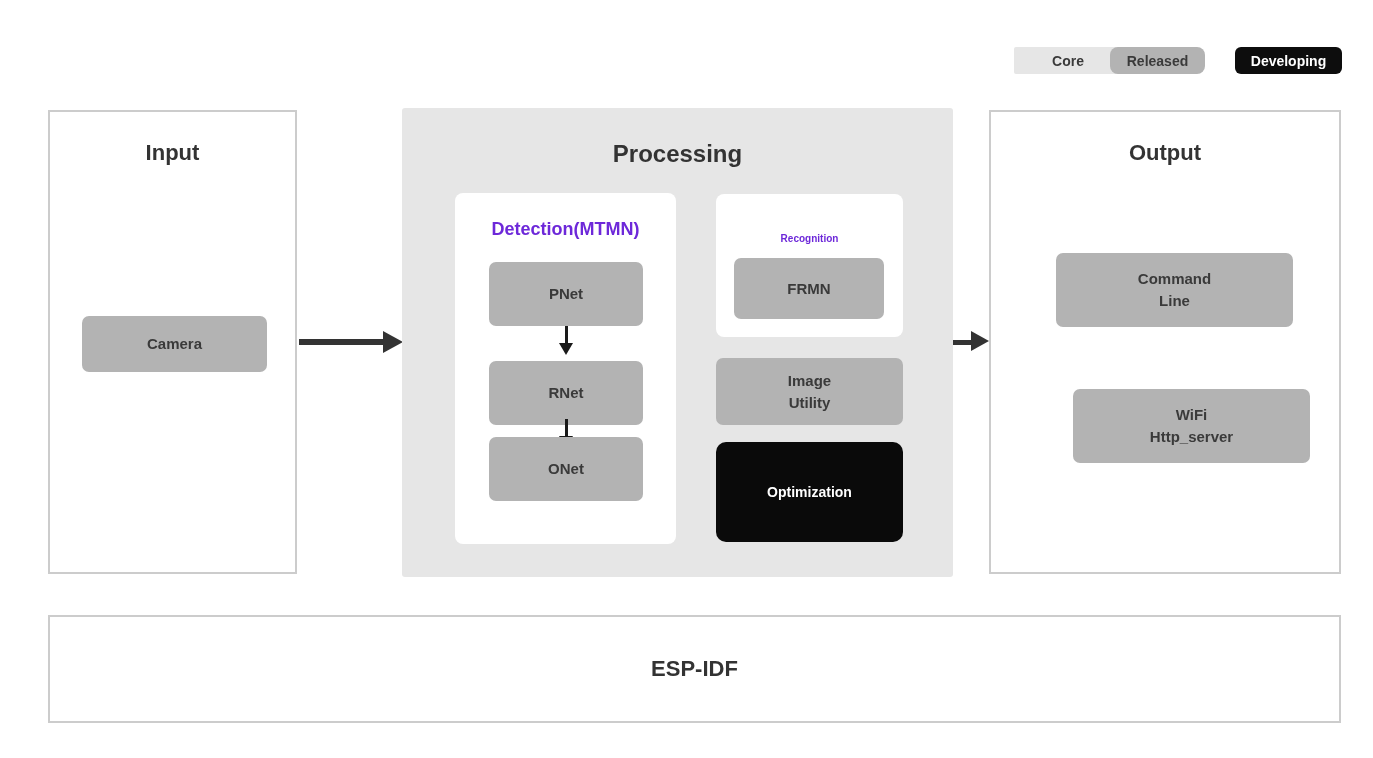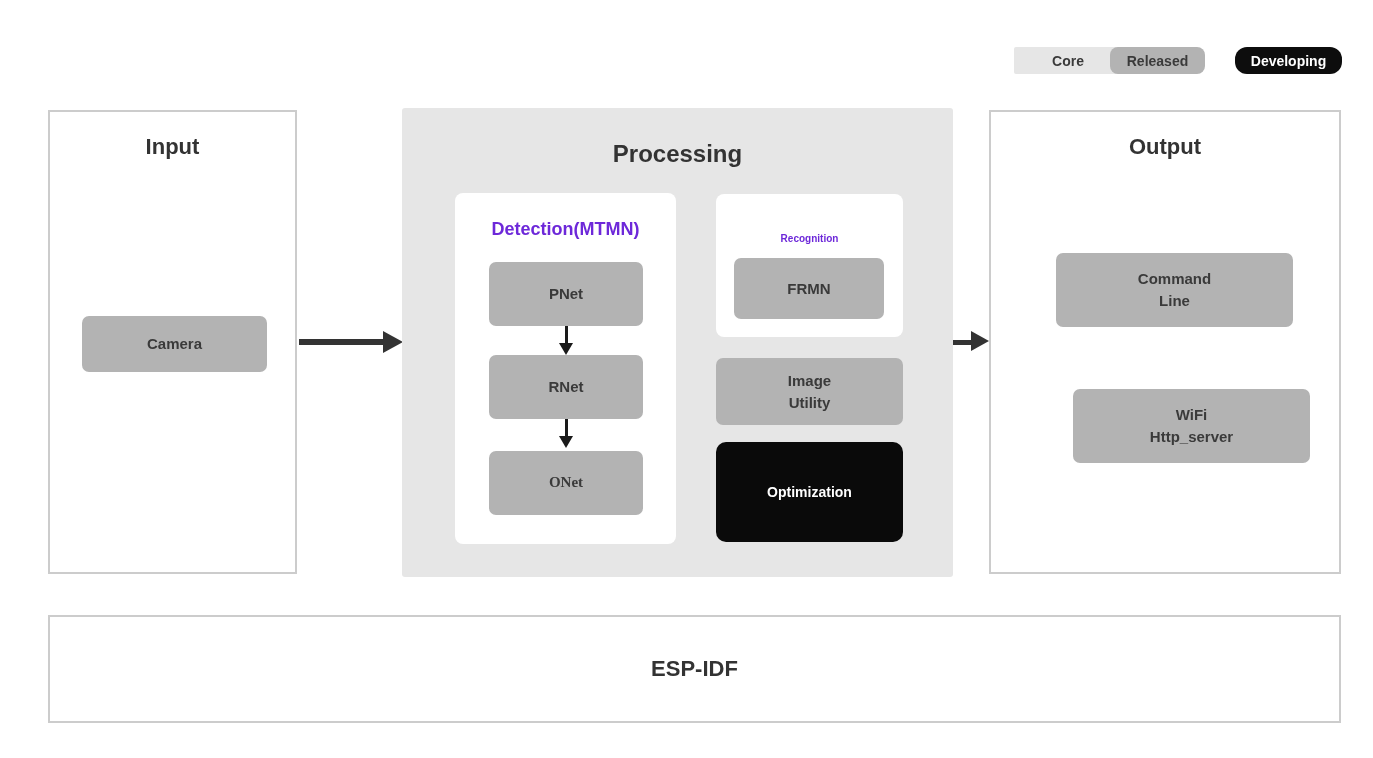--- a/index.html
+++ b/index.html
@@ -10,34 +10,34 @@
     color:#3a3a3a;
   }
   
   .legend-item {
     position:absolute; top:47px; height:27px;
     display:flex; align-items:center; justify-content:center;
     font-size:14px; font-weight:bold; color:#3a3a3a;
   }
   .legend-core      { left:988px;  width:108px; background:#e6e6e6; border-radius:2px;margin-left:26px; }
   .legend-released  { left:1110px; width:95px; background:#b3b3b3; border-radius:8px; }
-  .legend-developing{ left:1235px; width:107px; background:#0d0d0d; border-radius:12px; color:#ffffff; }
+  .legend-developing{ left:1235px; width:107px; background:#0d0d0d; border-radius:6px; color:#ffffff; }
 
   
   .panel {
     position:absolute; background:#ffffff;
     border:2px solid #cccccc; box-sizing:border-box;
   }
   .panel-input  { left:48px;  top:110px; width:249px;  height:464px; }
   .panel-output { left:989px; top:110px; width:352px;  height:464px; }
   .panel-espidf { left:48px;  top:615px; width:1293px; height:108px;
                   display:flex; align-items:center; justify-content:center; }
 
   .panel-title {
-    margin-top:22px; text-align:center;
+    margin-top:28px; text-align:center;
     font-size:22px; font-weight:bold; color:#333333;
   }
   .espidf-title { font-size:22px; font-weight:bold; color:#333333; margin:16px; }
 
   
   .panel-processing {
     position:absolute; left:402px; top:108px; width:551px; height:469px;
     background:#e6e6e6; border-radius:3px;
   }
   .processing-title {
@@ -57,22 +57,22 @@
 
   
   .node {
     position:absolute; background:#b3b3b3; border-radius:7px;
     display:flex; align-items:center; justify-content:center;
     font-size:15px; font-weight:bold; color:#3a3a3a;
     text-align:center; white-space:pre-line; line-height:1.45;
   }
   .node-camera { left:32px; top:204px; width:185px; height:56px; }
   .node-pnet   { left:34px; top:69px;  width:154px; height:64px; }
-  .node-rnet   { left:34px; top:162px; width:154px; height:64px; }
-  .node-onet   { left:34px; top:258px; width:154px; height:64px;font-family:Liberation Serif, serif; }
+  .node-rnet   { left:34px; top:168px; width:154px; height:64px; }
+  .node-onet   { left:34px; top:244px; width:154px; height:64px; }
   .node-frmn   { left:18px; top:64px;  width:150px; height:61px; }
   .node-image-utility { left:314px; top:250px; width:187px; height:67px; }
   .node-optimization  {
     left:314px; top:334px; width:187px; height:100px;
     background:#0a0a0a; color:#ffffff; font-size:14px; border-radius:10px;
   }
   .node-command-line { left:65px; top:141px; width:237px; height:74px; }
   .node-wifi         { left:82px; top:277px; width:237px; height:74px; }
 
   

